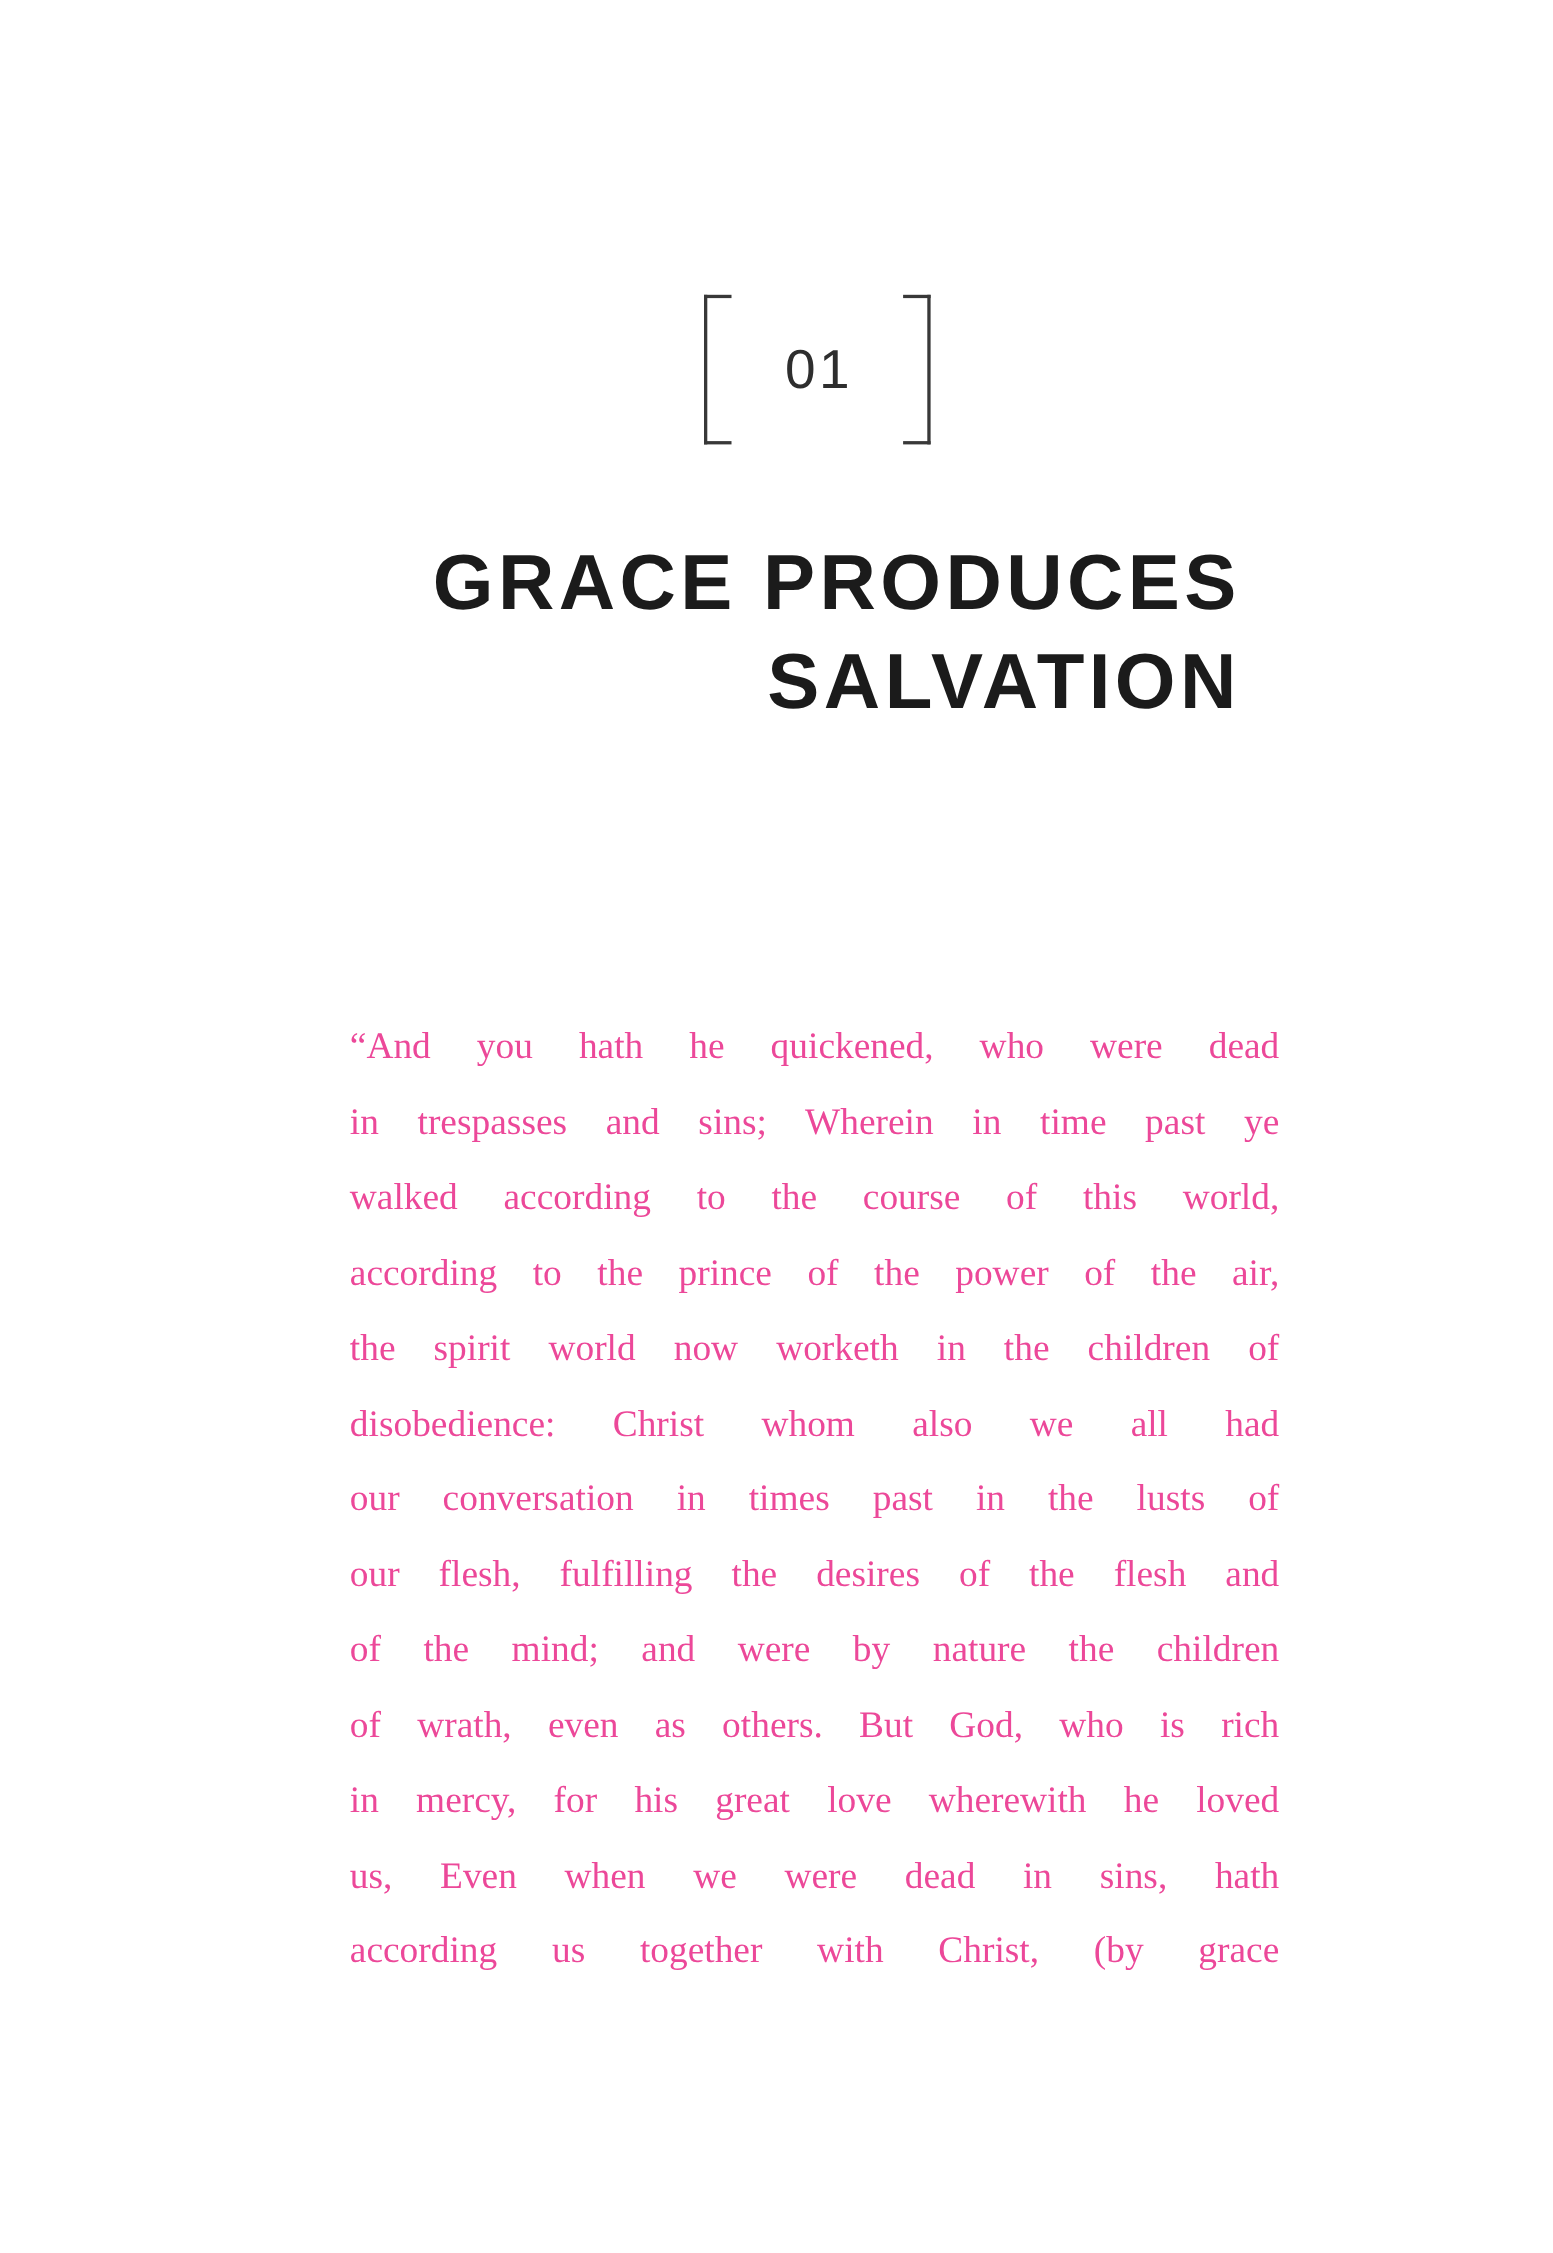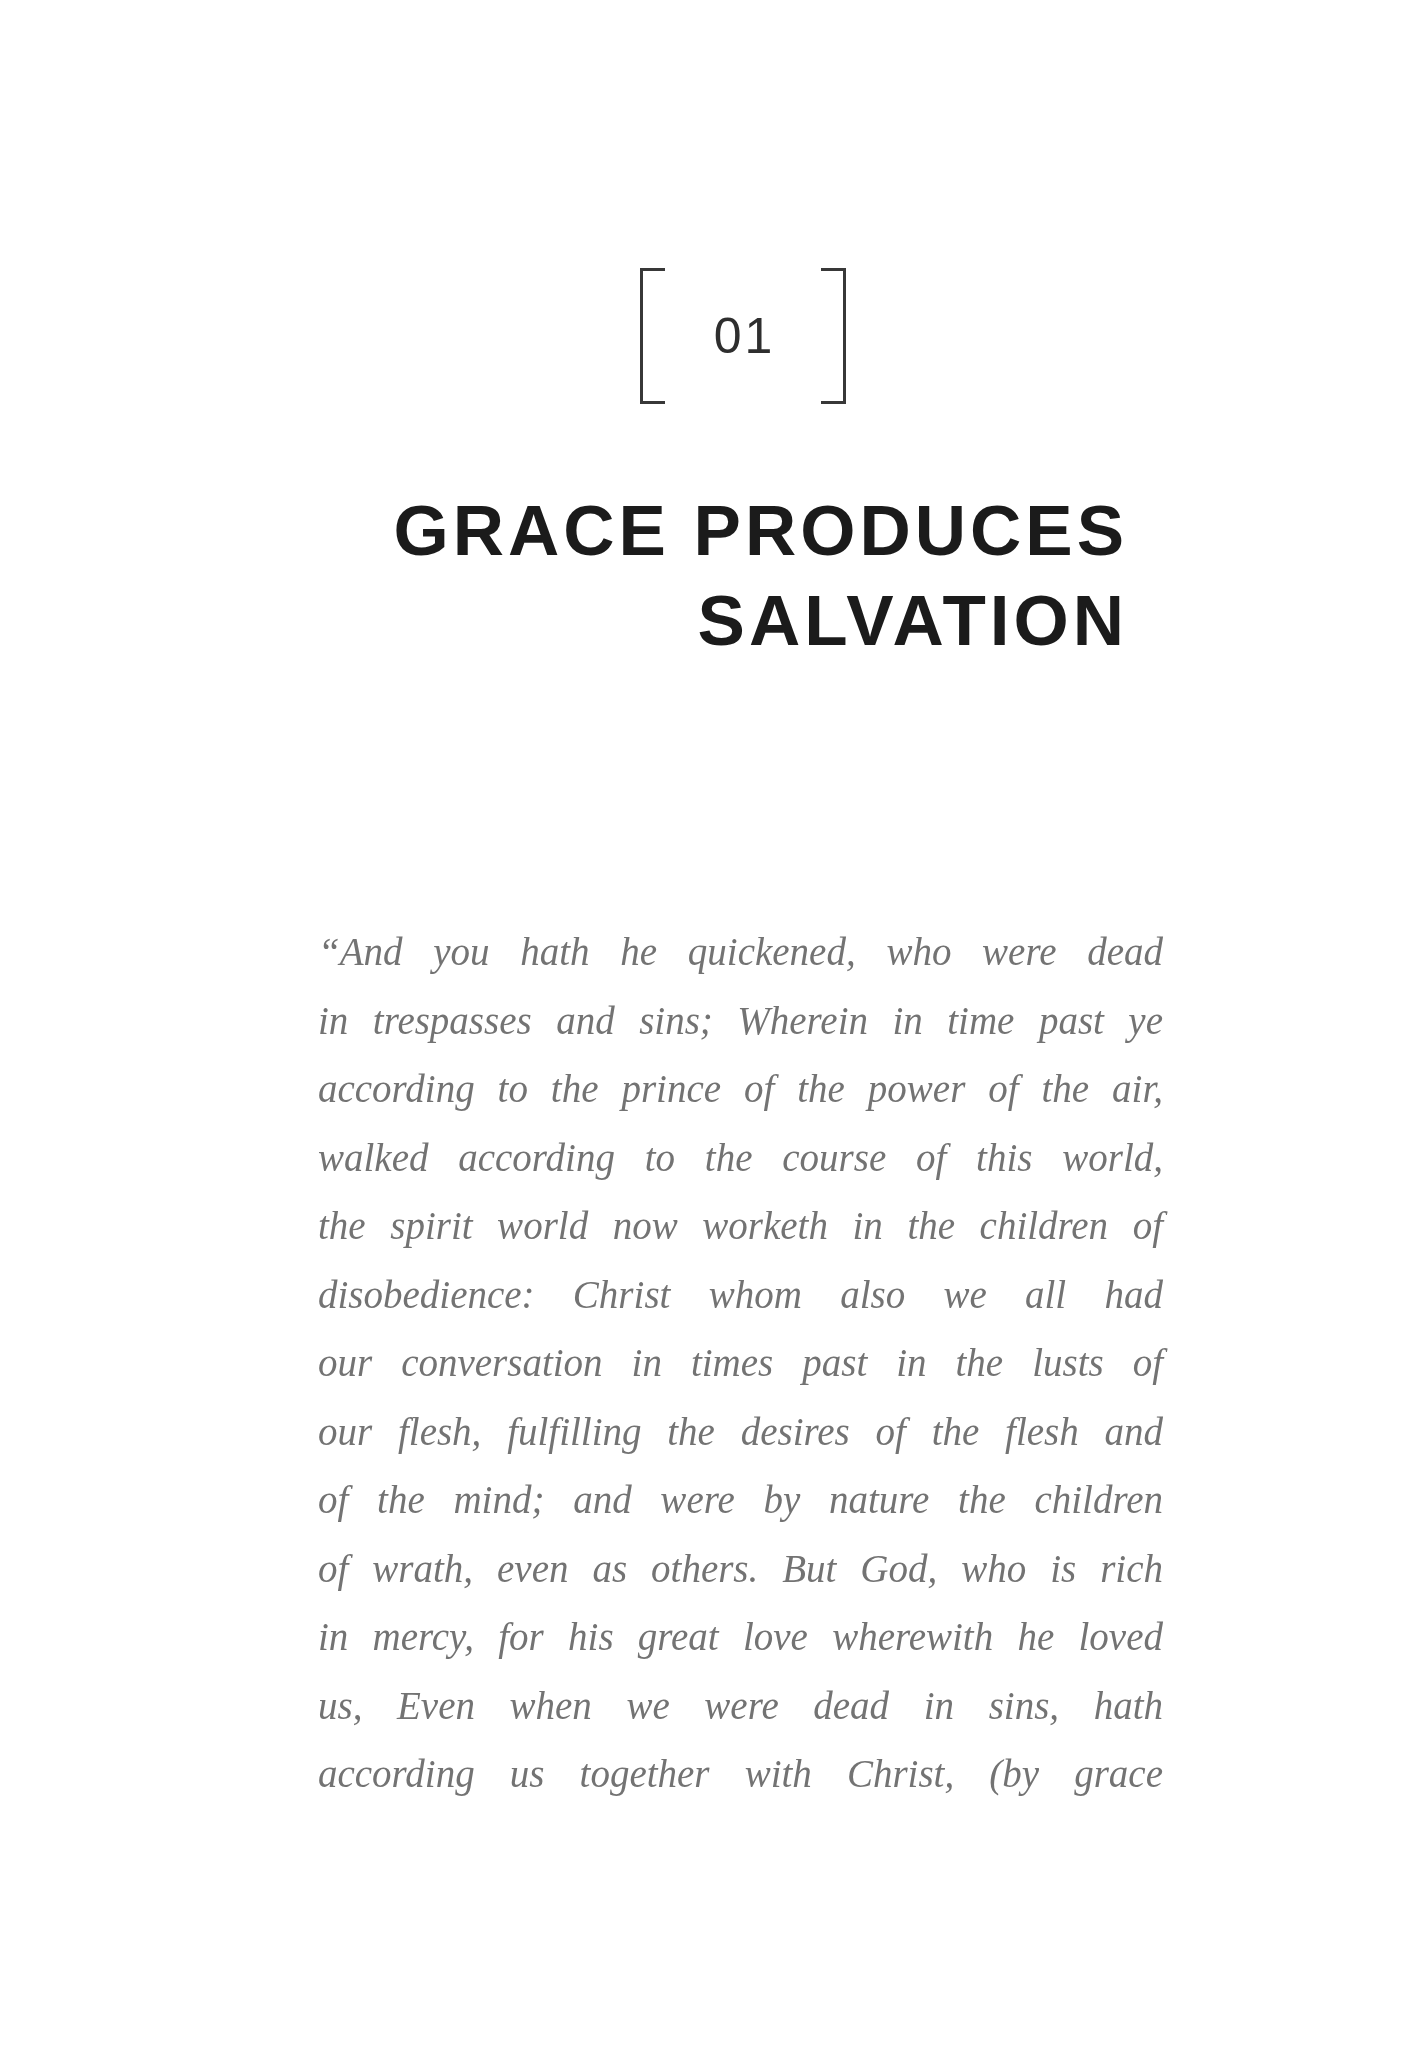--- a/index.html
+++ b/index.html
@@ -75,24 +75,23 @@
     white-space: nowrap;
   }
 
   
   .verse {
     position: absolute;
     left: 318px;
     top: 918px;
     width: 845px;
     font-family: "Liberation Serif", serif;
-    font-style: italic;
-    font-size: 39px;
+    font-size: 34px;
     line-height: 68.5px;
-    color: #737373;
+    color: #ec4899;
   }
   .verse-line {
     text-align: justify;
     text-align-last: justify;
     -moz-text-align-last: justify;
     white-space: normal;
   }
 </style>
 </head>
 <body>
@@ -106,22 +105,22 @@
   </div>
 
   <h1 class="title">
     <span class="title-line">GRACE PRODUCES</span>
     <span class="title-line">SALVATION</span>
   </h1>
 
   <div class="verse">
     <div class="verse-line">“And you hath he quickened, who were dead</div>
     <div class="verse-line">in trespasses and sins; Wherein in time past ye</div>
+    <div class="verse-line">walked according to the course of this world,</div>
     <div class="verse-line">according to the prince of the power of the air,</div>
-    <div class="verse-line">walked according to the course of this world,</div>
     <div class="verse-line">the spirit world now worketh in the children of</div>
     <div class="verse-line">disobedience: Christ whom also we all had</div>
     <div class="verse-line">our conversation in times past in the lusts of</div>
     <div class="verse-line">our flesh, fulfilling the desires of the flesh and</div>
     <div class="verse-line">of the mind; and were by nature the children</div>
     <div class="verse-line">of wrath, even as others. But God, who is rich</div>
     <div class="verse-line">in mercy, for his great love wherewith he loved</div>
     <div class="verse-line">us, Even when we were dead in sins, hath</div>
     <div class="verse-line">according us together with Christ, (by grace</div>
   </div>

